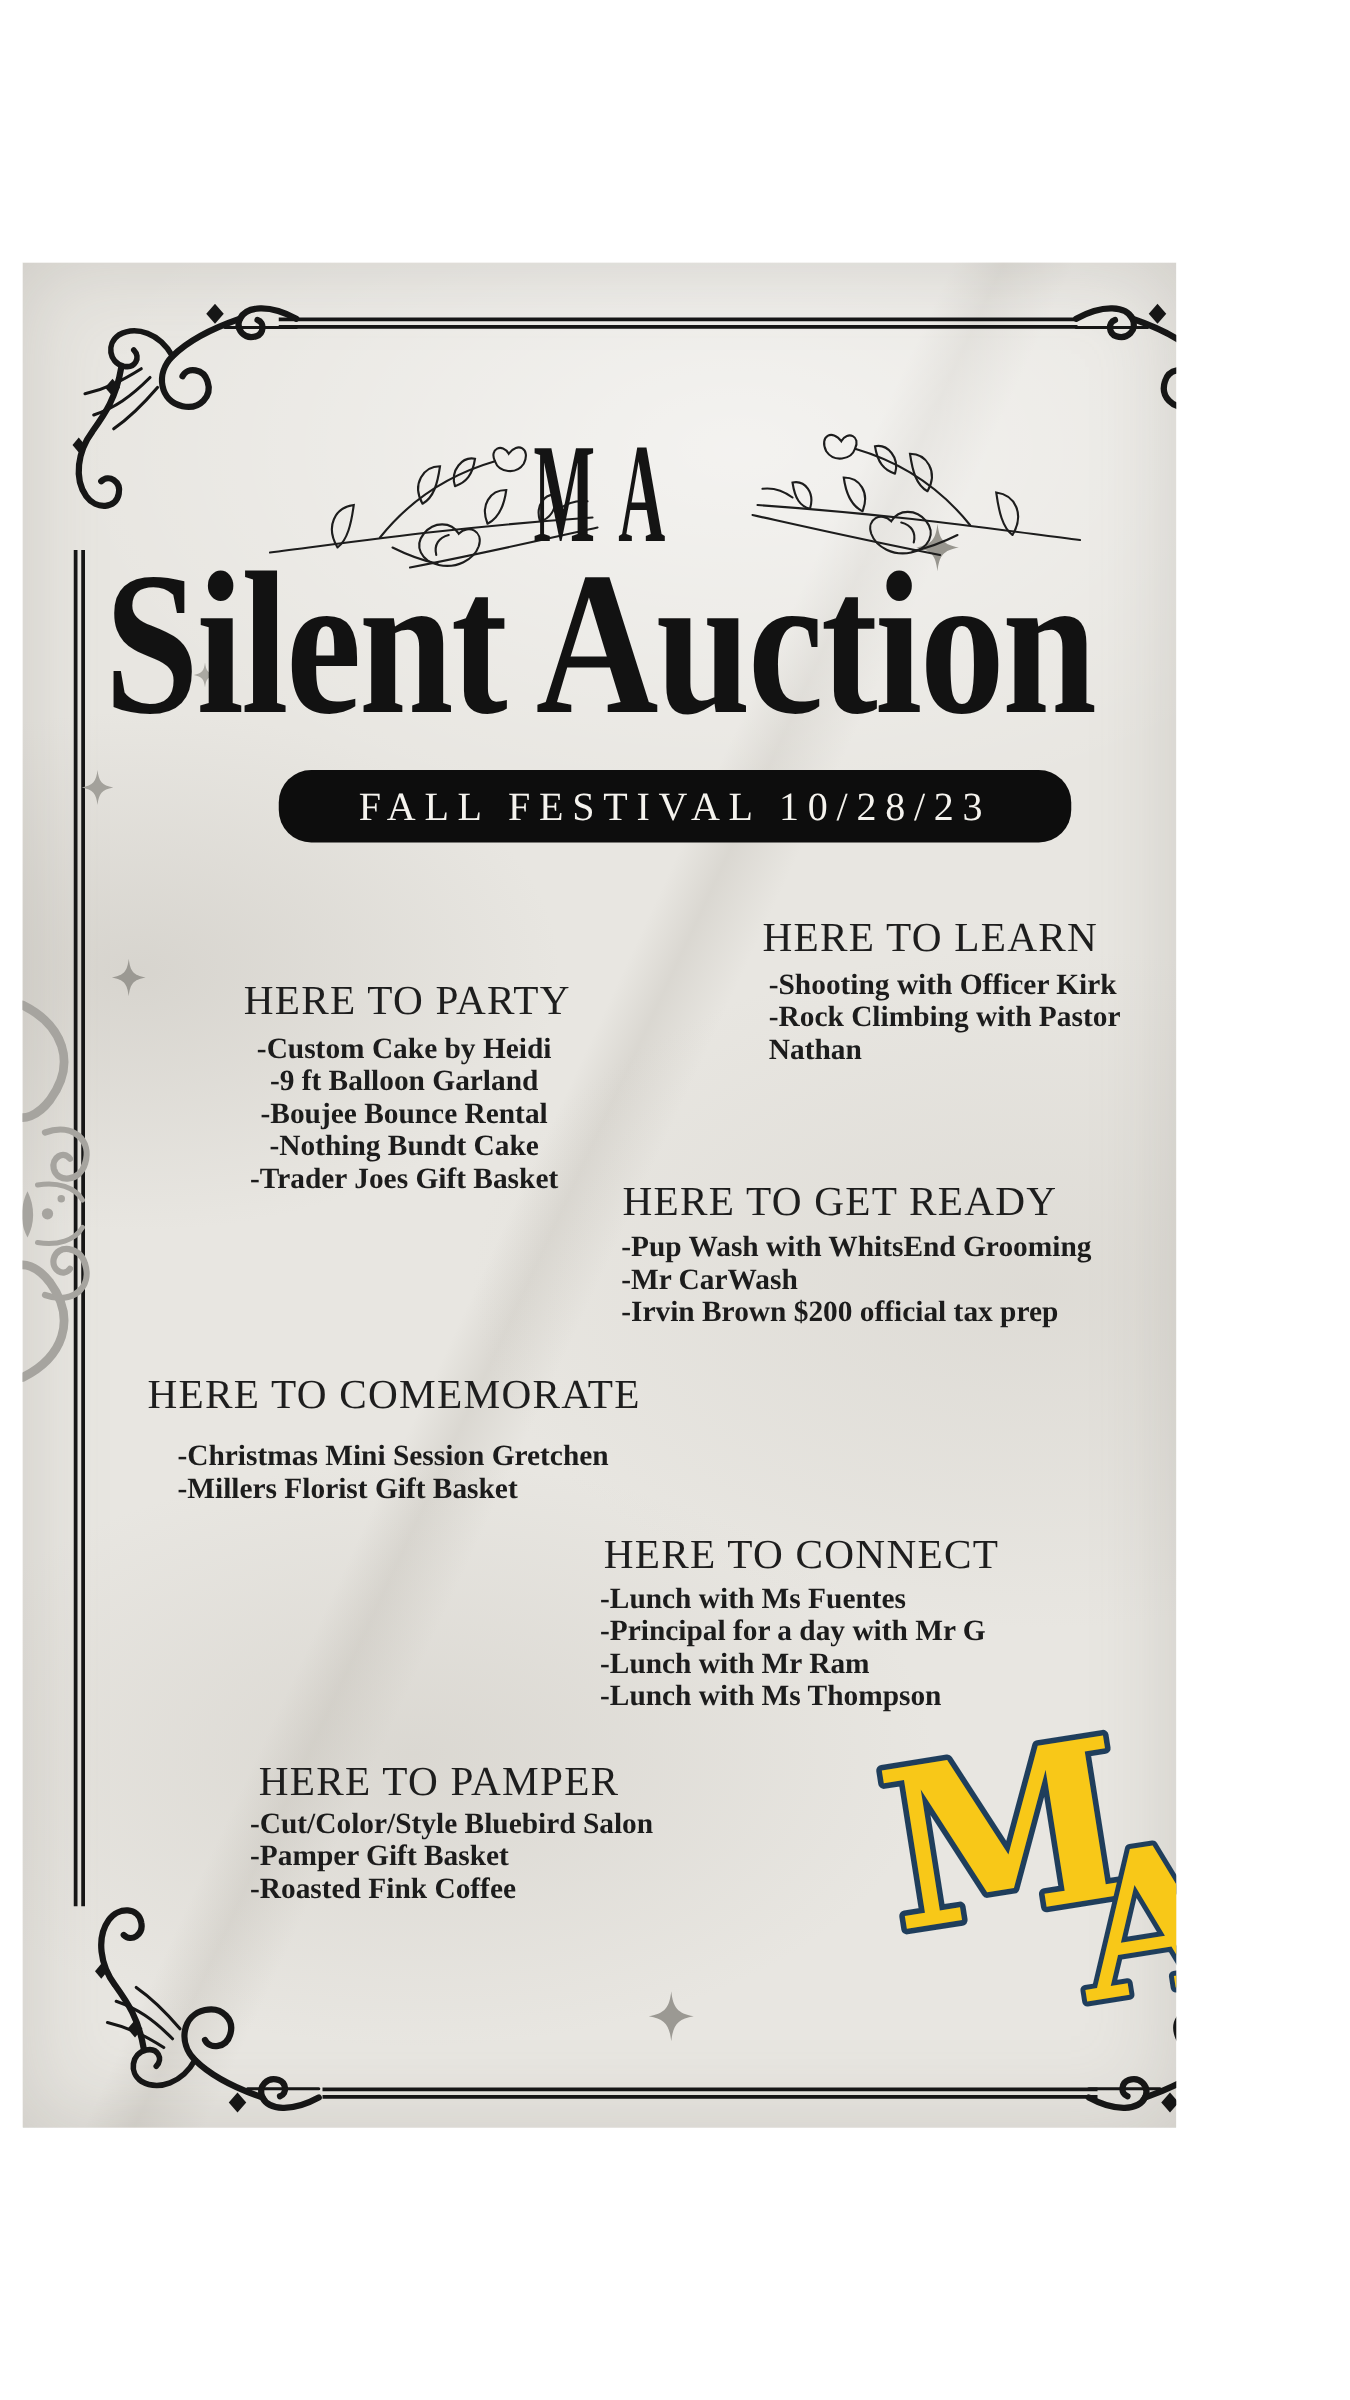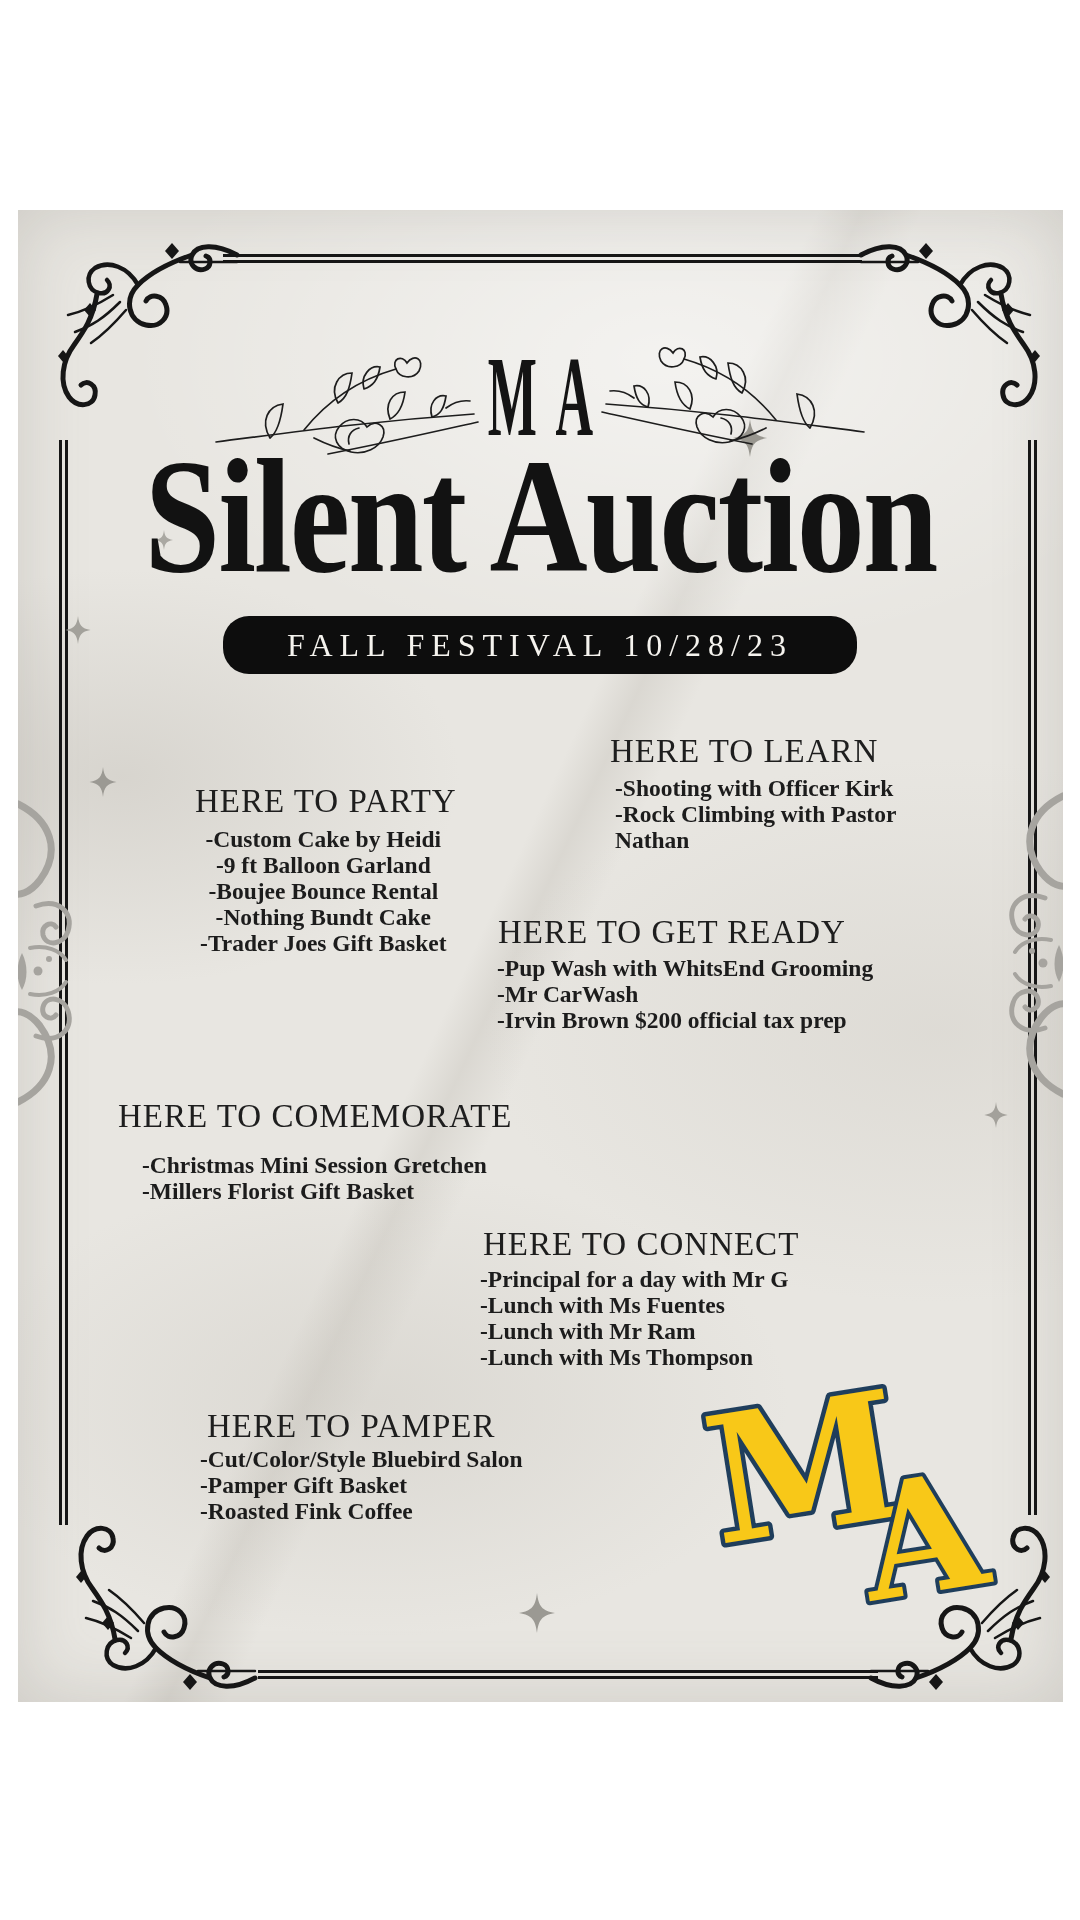--- a/index.html
+++ b/index.html
@@ -1,20 +1,20 @@
 <!DOCTYPE html>
 <html><head>
 <meta charset="utf-8">
 <style>
   * { margin:0; padding:0; box-sizing:border-box; }
   html,body { width:1080px; height:1920px; background:#ffffff; font-family:"Liberation Serif", serif; }
   .canvas { position:relative; width:1080px; height:1920px; background:#ffffff; overflow:hidden; }
 
   .paper {
-    position:absolute; left:18px; top:210px; width:1045px; height:1492px;
+    position:absolute; left:18px; top:210px; width:923px; height:1492px;
     background:
       radial-gradient(900px 500px at 62% 10%, rgba(255,255,255,.5), transparent 60%),
       radial-gradient(520px 320px at 10% 38%, rgba(188,184,176,.38), transparent 65%),
       radial-gradient(700px 420px at 88% 55%, rgba(198,194,186,.30), transparent 65%),
       radial-gradient(640px 360px at 34% 80%, rgba(193,189,181,.34), transparent 65%),
       linear-gradient(115deg, transparent 46%, rgba(168,163,153,.22) 48.5%, transparent 52%),
       #e8e6e1;
     box-shadow: inset 0 0 70px rgba(115,110,100,.22);
     overflow:hidden;
     text-decoration:underline;
@@ -67,21 +67,21 @@
     background:#0d0d0d; color:#f5f3ee; text-align:center;
     font-size:32px; line-height:58px; letter-spacing:7px; white-space:nowrap;border-radius:26px;
   }
 
   
   .sec { position:absolute; white-space:nowrap; }
   .sec h2 { font-weight:normal; font-size:33px; line-height:40px; letter-spacing:1px; color:#1e1e1e; }
   .sec .lines { font-weight:bold; font-size:23.5px; line-height:26px; color:#1c1c1c; margin-top:3px; }
   .sec-learn       { left:592px; top:521px; }  .sec-learn .lines       { margin-left:5px;  margin-top:4px; }
   .sec-party       { left:177px; top:571px; }  .sec-party .lines       { margin-left:-5px; margin-top:5px;text-align:center; }
-  .sec-get-ready   { left:480px; top:702px; }  .sec-get-ready .lines   { margin-left:-1px; }
+  .sec-get-ready   { left:480px; top:732px; }  .sec-get-ready .lines   { margin-left:-1px; }
   .sec-commemorate { left:100px; top:886px; }  .sec-commemorate .lines { margin-left:24px; margin-top:16px; }
   .sec-connect     { left:465px; top:1014px; } .sec-connect .lines     { margin-left:-3px; margin-top:2px; }
   .sec-pamper      { left:189px; top:1196px; } .sec-pamper .lines      { margin-left:-7px; margin-top:0; }
 
   
   .logo { position:absolute; left:688px; top:1162px; width:300px; height:245px; }
   .logo svg { width:100%; height:100%; overflow:visible; }
 </style>
 </head>
 <body>
@@ -222,22 +222,22 @@
       <h2>HERE TO COMEMORATE</h2>
       <div class="lines">
         <div>-Christmas Mini Session Gretchen</div>
         <div>-Millers Florist Gift Basket</div>
       </div>
     </div>
 
     <div class="sec sec-connect">
       <h2>HERE TO CONNECT</h2>
       <div class="lines">
+        <div>-Lunch with Ms Fuentes</div>
         <div>-Principal for a day with Mr G</div>
-        <div>-Lunch with Ms Fuentes</div>
         <div>-Lunch with Mr Ram</div>
         <div>-Lunch with Ms Thompson</div>
       </div>
     </div>
 
     <div class="sec sec-pamper">
       <h2>HERE TO PAMPER</h2>
       <div class="lines">
         <div>-Cut/Color/Style Bluebird Salon</div>
         <div>-Pamper Gift Basket</div>

